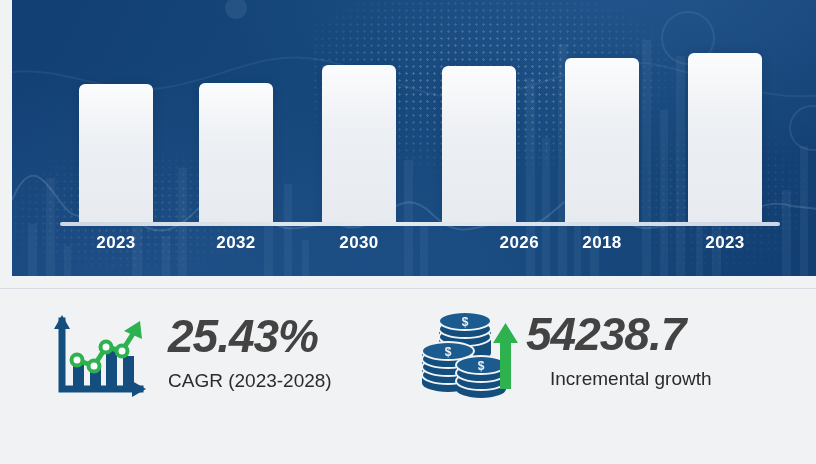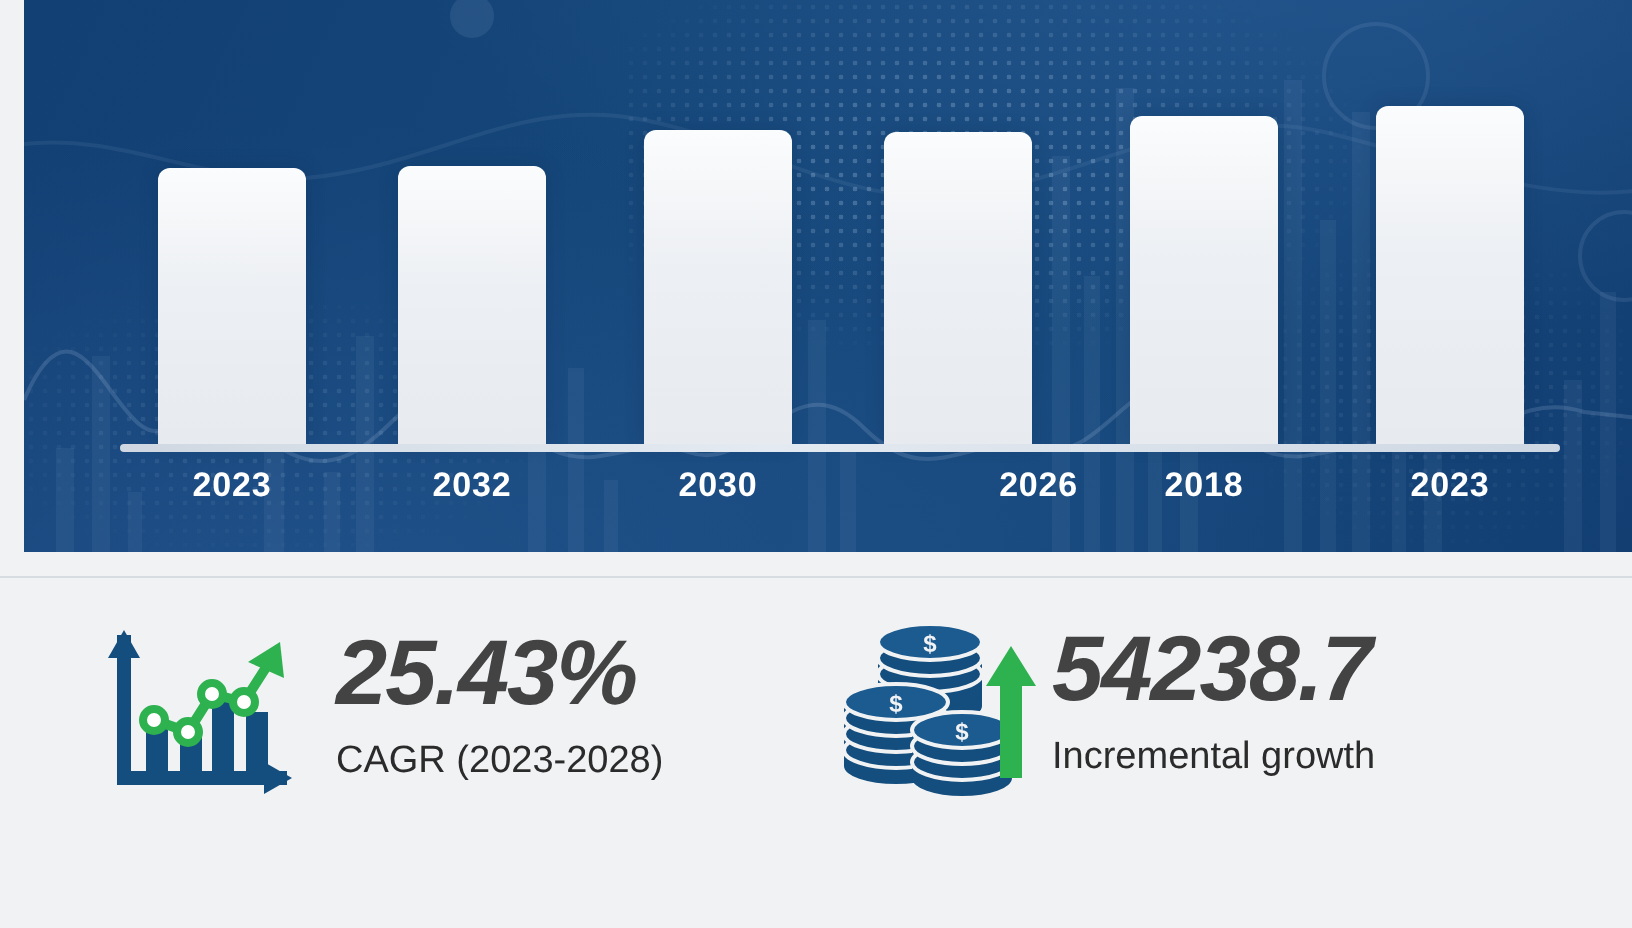--- a/index.html
+++ b/index.html
@@ -223,17 +223,17 @@
           </g>
 
           <g>
             <rect x="82" y="28" width="11" height="52" fill="#2eb14f"></rect>
             <polygon points="87.5,14 100,34 75,34" fill="#2eb14f"></polygon>
           </g>
         </svg>
       </div>
       <div class="texts">
         <div class="big-value">54238.7</div>
-        <div class="caption" style="margin-top:8px;">Incremental growth</div>
+        <div class="caption" style="margin-top:8px;margin-left:24px;">Incremental growth</div>
       </div>
     </div>
   </div>
 </div>
 
 </body></html>

